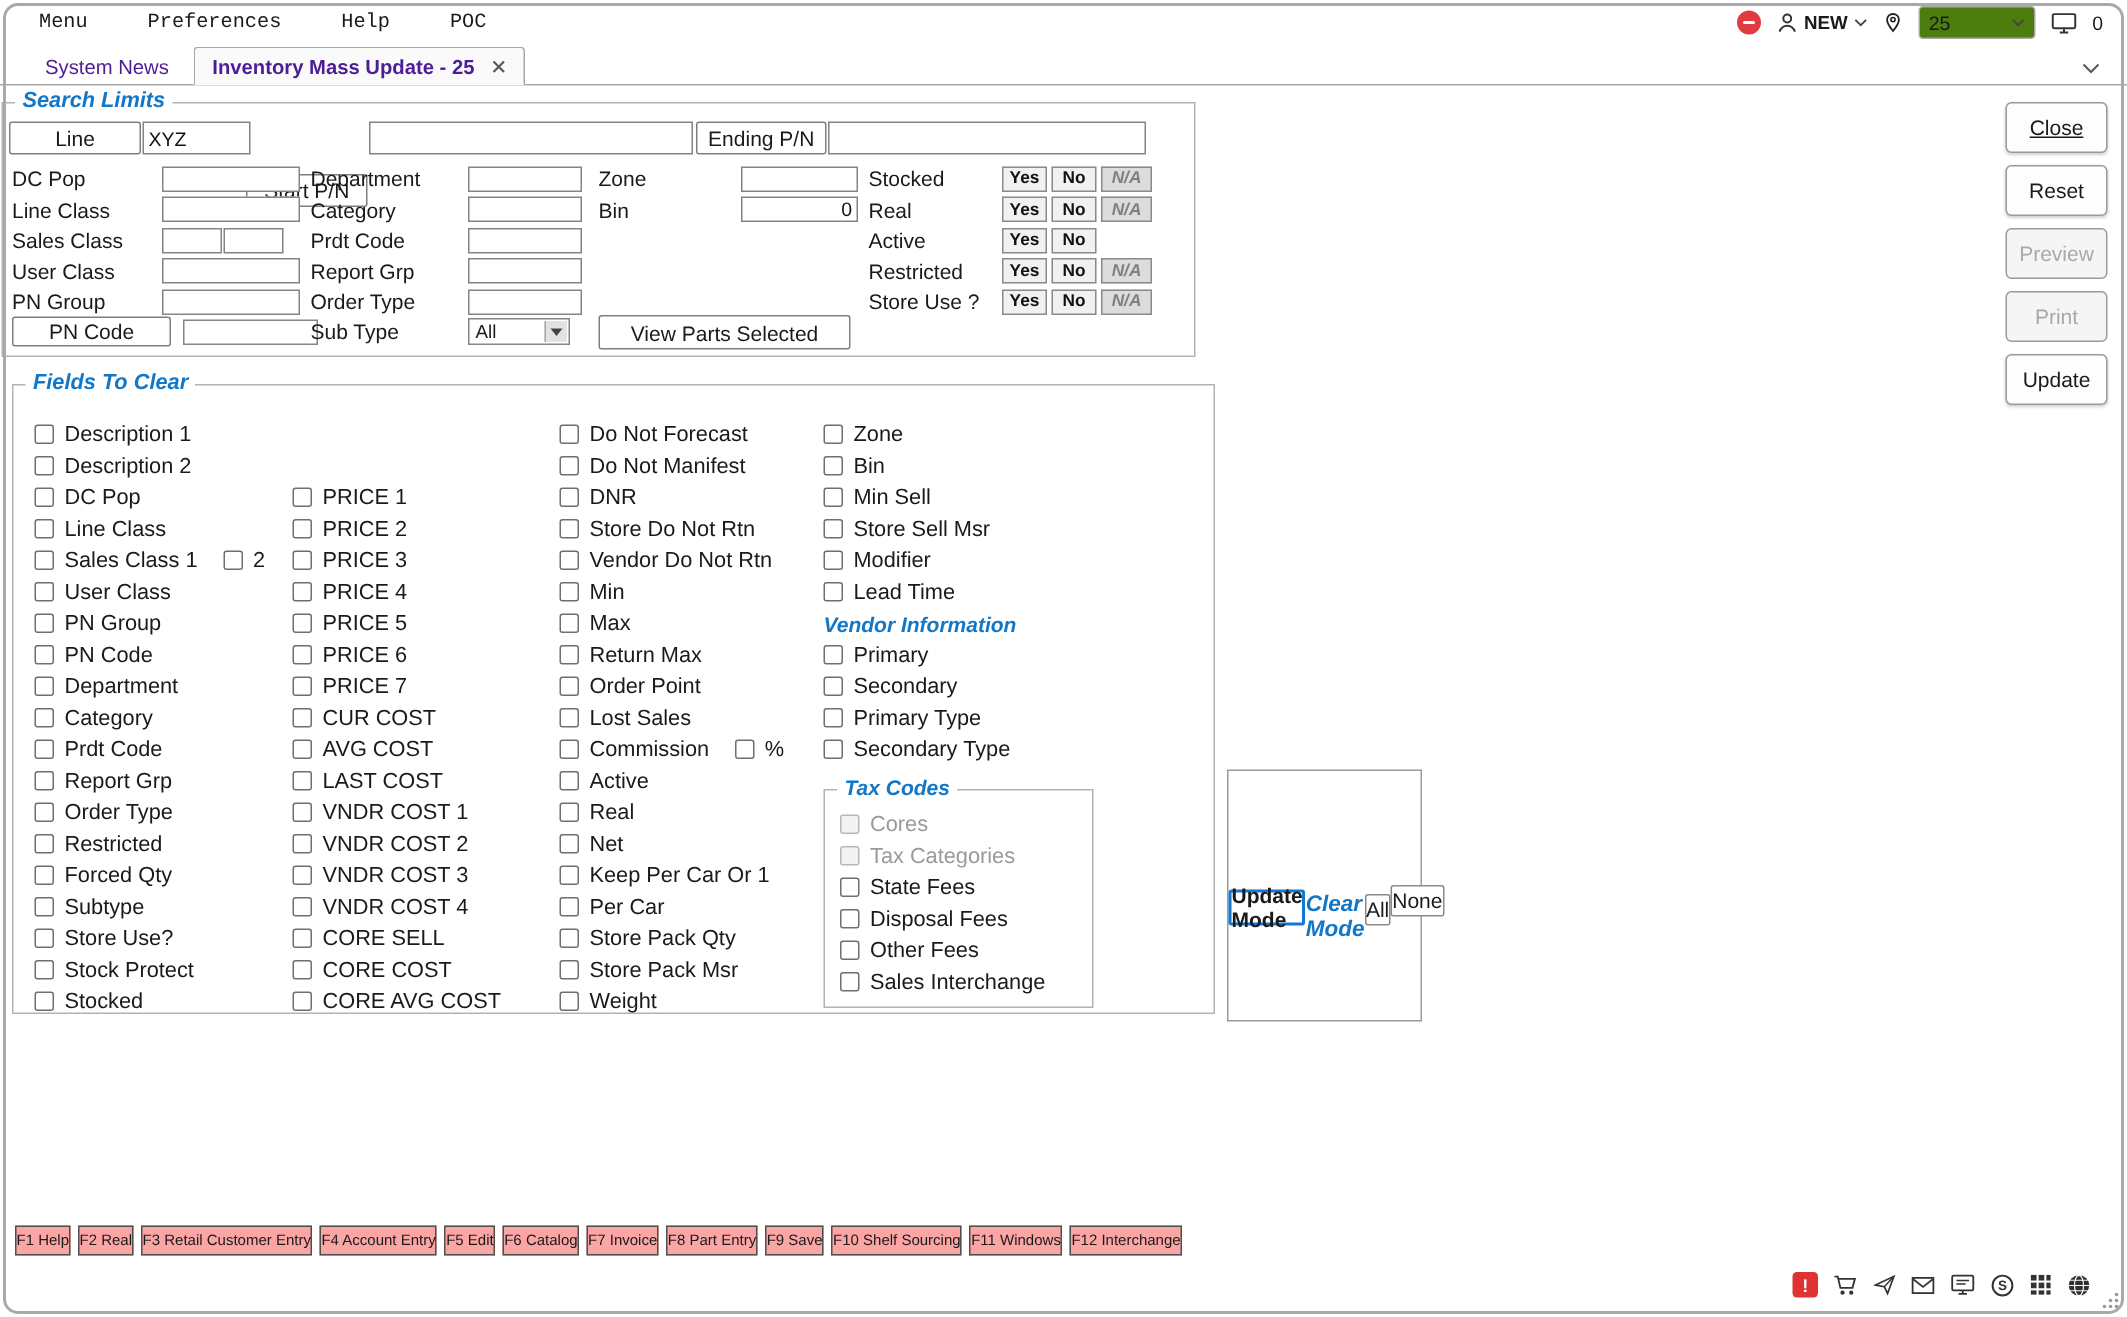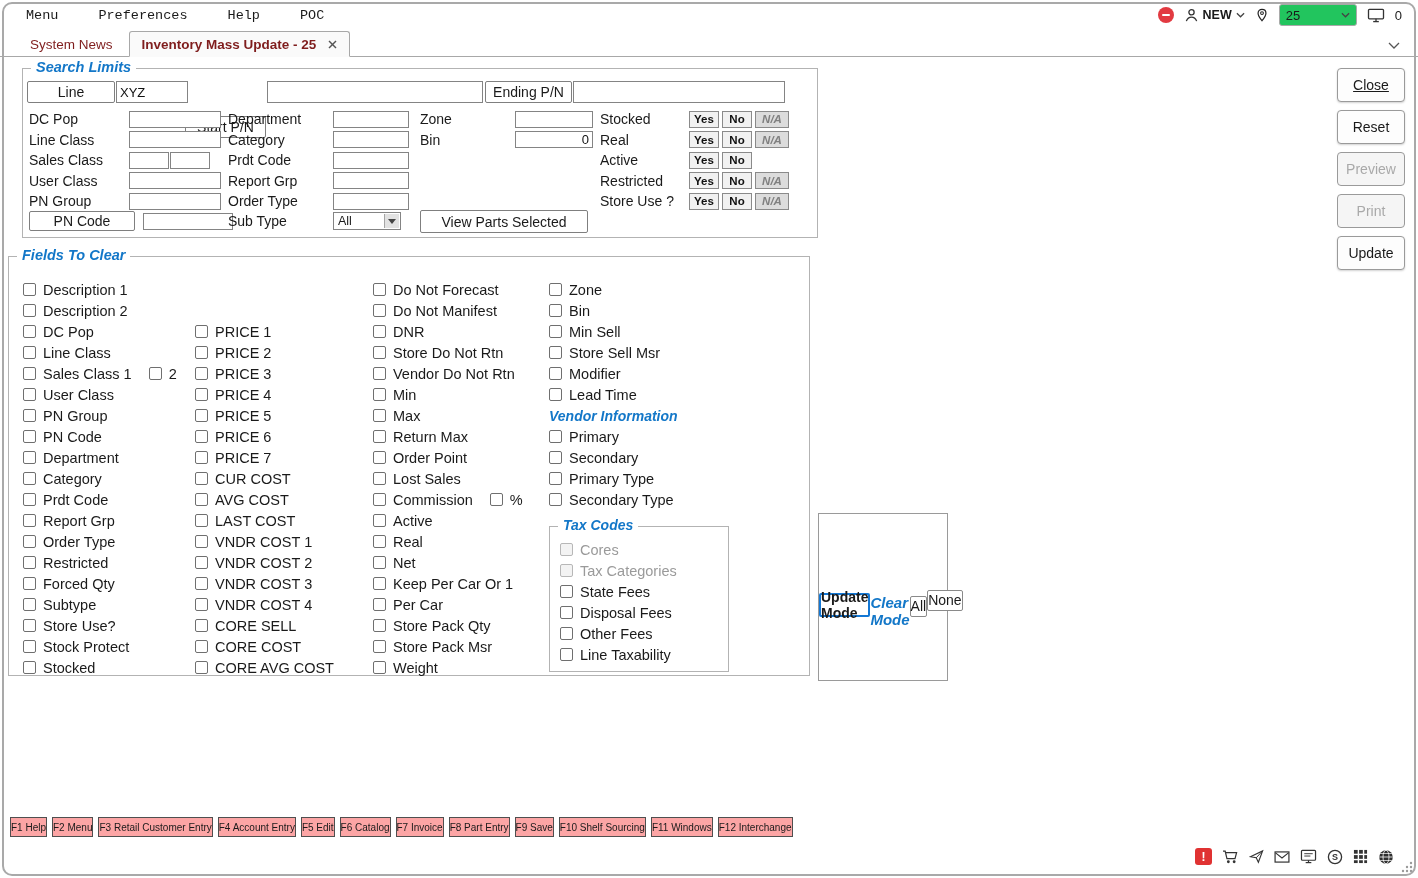--- a/index.html
+++ b/index.html
@@ -8,34 +8,34 @@
   .frame { position:absolute; left:2px; top:2px; width:1414px; height:874px; border:2px solid #a9a9a9; border-radius:10px; pointer-events:none; z-index:50; }
 
   
   .menubar { position:absolute; left:0; top:0; width:100%; height:30px; display:flex; align-items:center; }
   .menu-items { display:flex; align-items:center; padding-left:26px; gap:40px; font-size:13.5px;font-family:Liberation Mono, monospace; }
   .menu-item { cursor:default; }
   .menu-right { position:absolute; right:16px; top:0; height:30px; display:flex; align-items:center; gap:10px; font-size:13px; }
   .redcircle { width:16px; height:16px; border-radius:50%; background:#e23a41; display:inline-flex; align-items:center; justify-content:center; }
   .redcircle i { width:8px; height:2.5px; background:#fff; border-radius:1px; }
   .userwrap { display:inline-flex; align-items:center; gap:4px; font-weight:bold; font-size:12.5px; }
-  .store-select { width:78px; height:22px; border:1px solid #a9a9a9; border-radius:3px; background:#22c55e; display:inline-flex; align-items:center; justify-content:space-between; padding:0 6px; font-size:13px; }
+  .store-select { width:78px; height:22px; border:1px solid #a9a9a9; border-radius:3px; background:#4d7c0f; display:inline-flex; align-items:center; justify-content:space-between; padding:0 6px; font-size:13px; }
   .icon { display:inline-flex; align-items:center; justify-content:center; }
 
   
   .tabbar { position:absolute; left:0; top:30px; width:100%; height:27px; display:flex; align-items:flex-end; padding-left:14px; border-bottom:1px solid #a8a8a8; }
-  .tab { height:24px; display:flex; align-items:center; padding:0 16px; font-size:13.5px; color:#7f1d1d; }
+  .tab { height:24px; display:flex; align-items:center; padding:0 16px; font-size:13.5px; color:#4c1d95; }
   .tab.active { height:26px; border:1px solid #a8a8a8; border-bottom:1px solid #fafafa; margin-bottom:-1px; background:#fafafa; border-radius:3px 3px 0 0; font-weight:bold; gap:12px; padding:0 12px; }
   .tabbar-chevron { position:absolute; right:18px; bottom:7px; }
 
   
   .groupbox { border:1px solid #b3b3b3; background:#fff; }
   .gtitle { position:absolute; top:-10px; left:8px; background:#fff; padding:0 5px; color:#1377c8; font-weight:bold; font-style:italic; font-size:14.5px; white-space:nowrap; }
   .gtitle.small { font-size:14px; }
-  #search-limits { position:absolute; left:22px; top:68px; width:796px; height:170px; }
+  #search-limits { position:absolute; left:1px; top:68px; width:796px; height:170px; }
   #fields-clear  { position:absolute; left:8px; top:256px; width:802px; height:420px; }
 
   
   .sl-row0 { position:absolute; left:0; top:12px; width:100%; height:22px; }
   .fbtn { display:inline-flex; align-items:center; justify-content:center; border:1px solid #7f7f7f; background:#fff; font-size:14px; border-radius:2px; cursor:default; }
   .sl-row0 .fbtn, .sl-row0 .tin { position:absolute; top:0; height:22px; }
   .line-btn  { left:4px;  width:88px; }
   .xyz       { left:93px;  width:72px; }
   .start-btn { left:162px; width:81px;margin-top:35px; }
   .startin   { left:244px; width:216px; }
@@ -763,39 +763,39 @@
   </label>
 
   <label class="cbrow">
     <span class="cb"></span>
     <span class="cbl">Other Fees</span>
 
   </label>
 
   <label class="cbrow">
     <span class="cb"></span>
-    <span class="cbl">Line Taxability</span>
+    <span class="cbl">Sales Interchange</span>
 
   </label>
 </div>
     </div>
   </div>
 </div>
 
 <div id="mode-panel">
   <span class="modebtn primary">Update Mode</span>
   <div class="clearmode">Clear Mode</div>
   <span class="modebtn mt-all">All</span>
   <span class="modebtn mt-none">None</span>
 </div>
 
 <div class="fkeybar">
   <span class="fkey">F1 Help</span>
 
-  <span class="fkey">F2 Menu</span>
+  <span class="fkey">F2 Real</span>
 
   <span class="fkey">F3 Retail Customer Entry</span>
 
   <span class="fkey">F4 Account Entry</span>
 
   <span class="fkey">F5 Edit</span>
 
   <span class="fkey">F6 Catalog</span>
 
   <span class="fkey">F7 Invoice</span>

